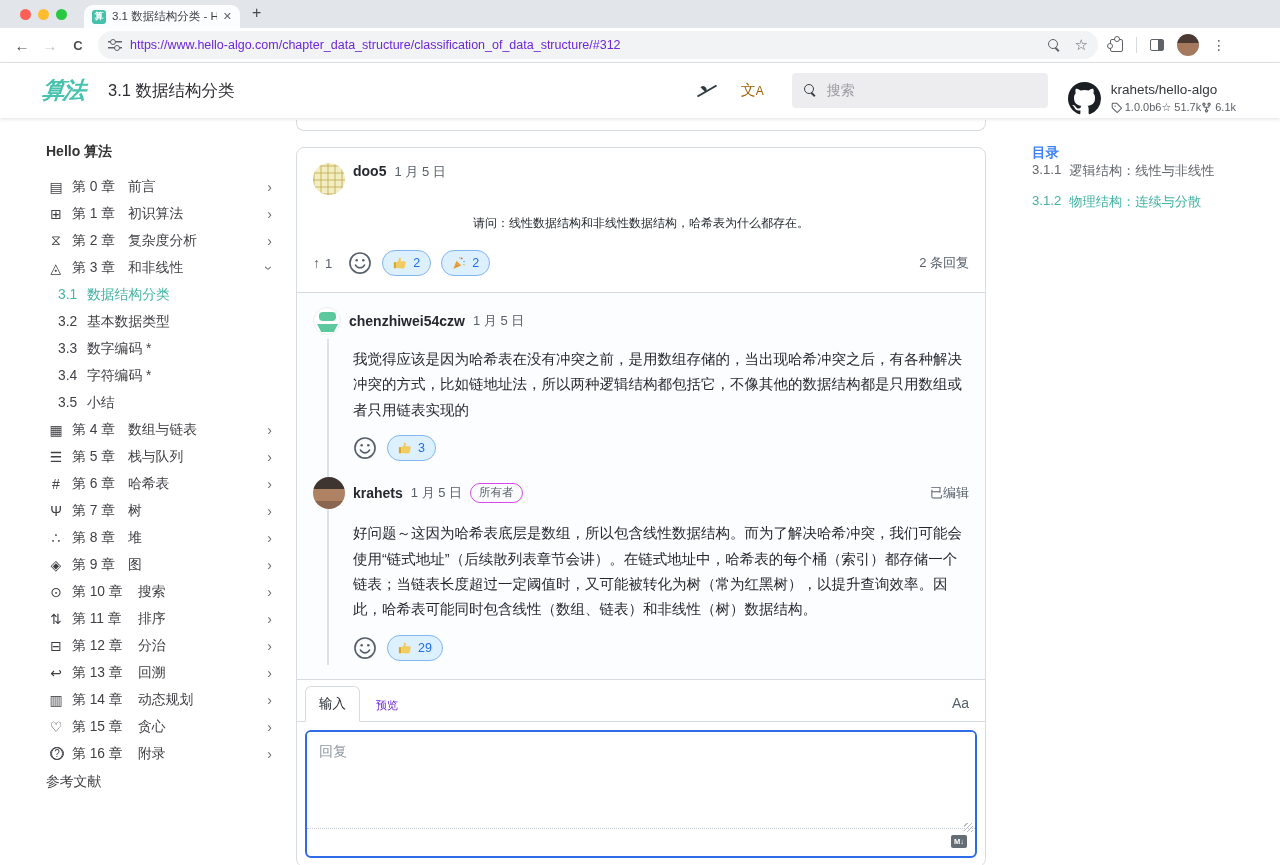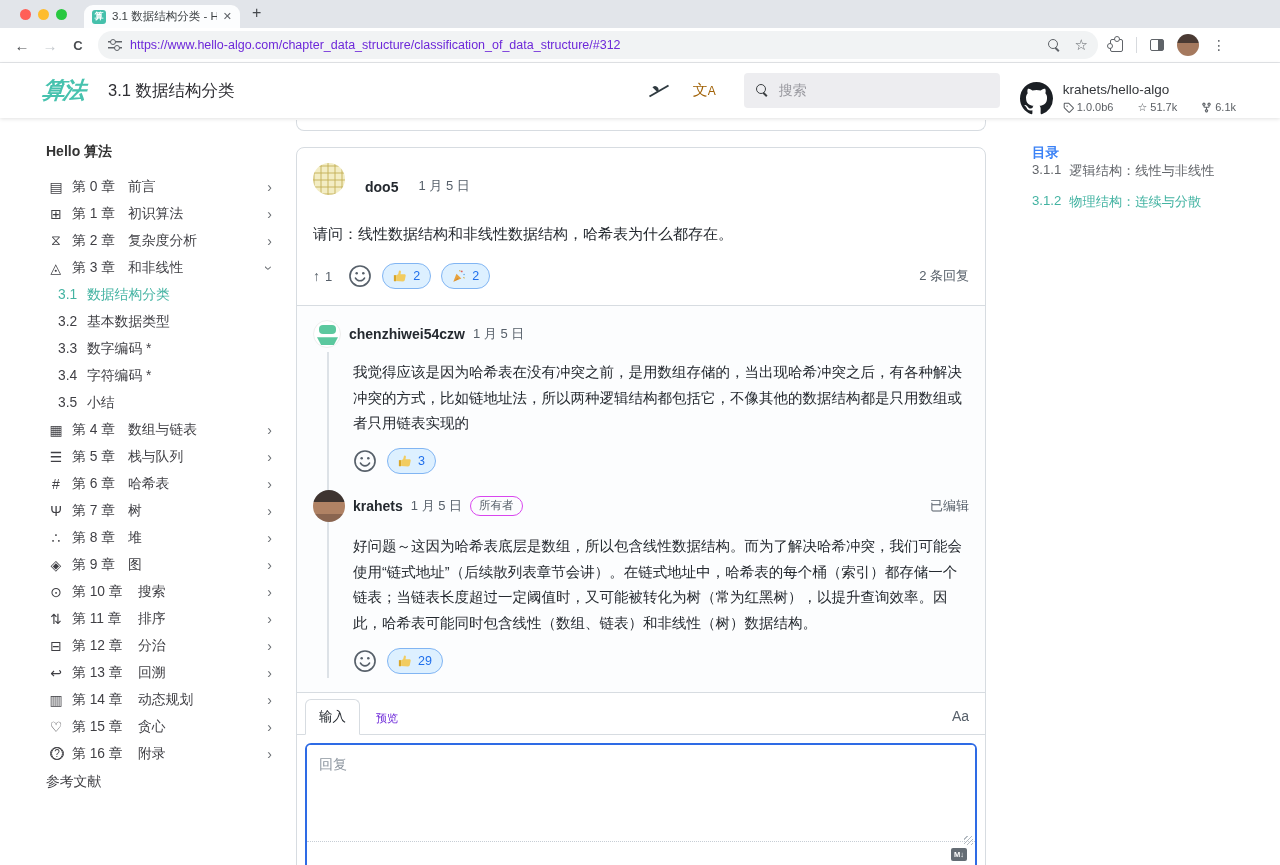--- a/index.html
+++ b/index.html
@@ -55,21 +55,21 @@
   .translate-icon { font-size:15px; color:#a16207; font-weight:400; }
   .translate-icon .small-a { font-size:12px; }
   .hdr-search { width:256px; height:35px; background:#ededf0; border-radius:4px; display:flex; align-items:center; gap:10px; padding:0 12px; margin-left:4px; }
   .hdr-search .mag:before { border-color:#3c4043; }
   .hdr-search .mag:after { background:#3c4043; }
   .search-ph { font-size:14px; color:#9a9aa0; }
   .repo-block { display:flex; align-items:center; gap:10px; margin:16px 44px 0 20px; }
   .octocat { width:33px; height:33px; flex:0 0 auto; }
   .repo-lines { line-height:1.25; }
   .repo-name { font-size:13.5px; color:#33363a; }
-  .repo-meta { font-size:11px; color:#5c6065; display:flex; align-items:flex-end; gap:24px; margin-top:2px; }
+  .repo-meta { font-size:11px; color:#5c6065; display:flex; align-items:flex-end; gap:0; margin-top:2px; }
   .repo-meta svg { vertical-align:-2px; }
   .meta-item { display:flex; align-items:center; gap:3px; }
 
   
   .sidebar { position:absolute; left:30px; top:118px; width:256px; }
   .side-title { font-size:14px; font-weight:bold; color:#333; margin:25px 0 12px 16px; }
   .nav-row { display:flex; align-items:center; height:27px; padding-left:16px; font-size:13.8px; color:#3f3f44; }
   .nav-ico { width:20px; font-size:14px; color:#3f3f44; flex:0 0 auto; margin-right:6px; text-align:center; }
   .nav-ico.circled { font-size:10px; line-height:12px; }
   .nav-ico.circled span { display:inline-block; width:13px; height:13px; border:1.3px solid #3f3f44; border-radius:50%; }
@@ -87,34 +87,34 @@
   .toc-title { font-size:13.5px; font-weight:bold; color:#3b82f6; margin:26px 0 0; }
   .toc-item { font-size:13.2px; color:#63666b; margin-bottom:13px; display:flex; gap:8px; }
   .toc-num { flex:0 0 auto; }
 
   
   .content { position:absolute; left:296px; top:118px; width:690px; }
   .card-sliver { height:11px; border:1px solid #d7dce1; border-top:none; border-radius:0 0 8px 8px; margin-top:2px; }
   .card { margin-top:16px; border:1px solid #d7dce1; border-radius:8px; background:#fff; overflow:hidden; }
 
   .comment-main { padding:15px 16px 16px; }
-  .c-head { display:flex; align-items:flex-end; gap:20px; }
+  .c-head { display:flex; align-items:flex-start; gap:8px; }
   .av { border-radius:50%; flex:0 0 auto; }
   .av-doo5 { width:32px; height:32px; background-color:#f3edc4;
      background-image:repeating-linear-gradient(0deg,rgba(195,175,85,.45) 0 2px,transparent 2px 7px),
                       repeating-linear-gradient(90deg,rgba(195,175,85,.45) 0 2px,transparent 2px 7px); }
   .av-chen { width:28px; height:28px; background:#fff; border:1px solid #eee; position:relative; overflow:hidden; }
   .av-chen:before { content:""; position:absolute; left:5px; top:4px; width:17px; height:9px; background:#5bc89e; border-radius:4px; }
   .av-chen:after { content:""; position:absolute; left:3px; top:16px; width:21px; height:8px; background:#5bc89e; clip-path:polygon(0 0,100% 0,80% 100%,20% 100%); }
   .av-krahets { width:32px; height:32px; background:linear-gradient(180deg,#3e3430 0 38%,#b08264 38% 75%,#8a6550 75%); }
   .c-name { font-size:14px; font-weight:bold; color:#24292f; }
   .c-date { font-size:13px; color:#57606a; }
   .owner-badge { font-size:11.5px; color:#57606a; border:1px solid #d946ef; border-radius:20px; padding:1px 8px 2px; }
   .edited { margin-left:auto; font-size:13px; color:#57606a; }
-  .c-body { font-size:15px; color:#24292f; line-height:1.75; margin-top:26px; }
+  .c-body { font-size:12px; color:#24292f; line-height:1.75; margin-top:18px;text-align:center; }
   .c-foot { display:flex; align-items:center; gap:10px; margin-top:16px; }
   .upvote { display:flex; align-items:center; gap:5px; font-size:13px; color:#57606a; margin-right:6px; }
   .upvote .arr { font-size:14px; }
   .smiley-btn { display:flex; align-items:center; }
   .pill { display:flex; align-items:center; gap:6px; height:26px; padding:0 10px; border:1px solid #81b5f3; background:#ddf0ff; border-radius:14px; font-size:12.5px; color:#1f6feb; }
   .replies-count { margin-left:auto; font-size:13px; color:#57606a; }
 
   .replies { border-top:1px solid #d7dce1; background:#fcfdfe; position:relative; padding:14px 16px 2px; }
   .thread-line { position:absolute; left:30px; top:46px; bottom:14px; width:2px; background:#dde2e7; }
   .reply { position:relative; margin-bottom:14px; }

